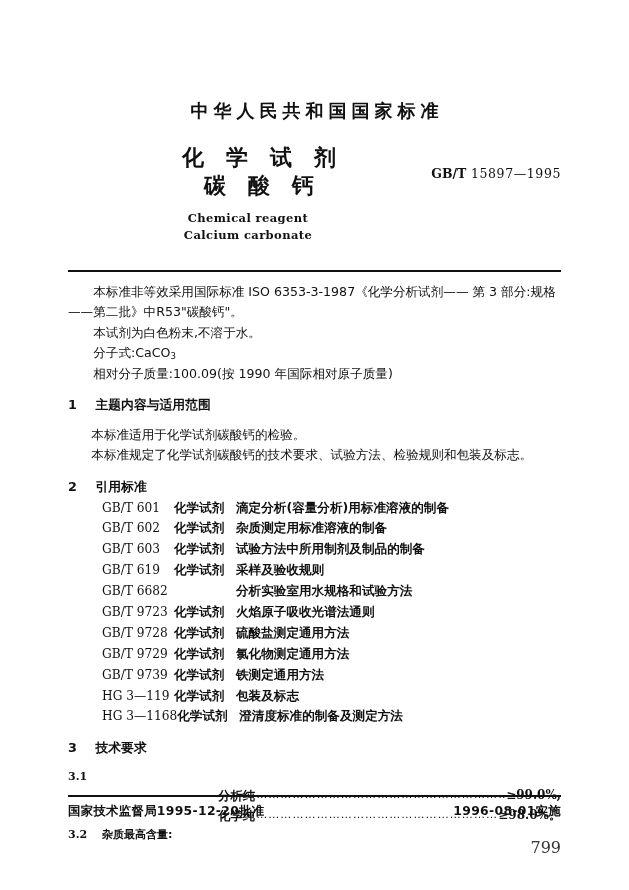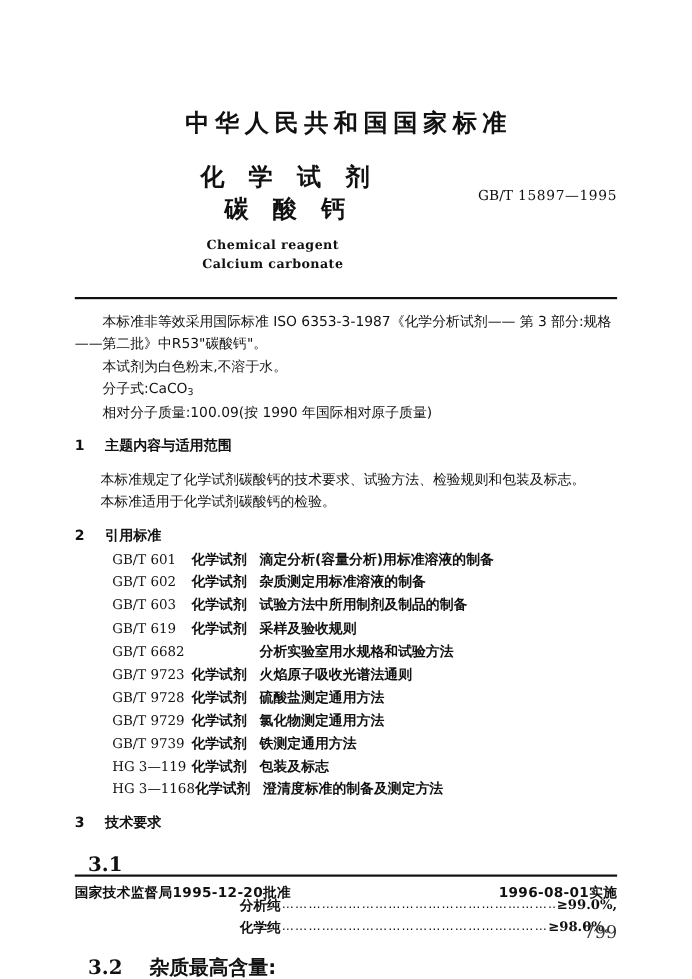--- a/index.html
+++ b/index.html
@@ -23,21 +23,21 @@
   }
 
   
   .masthead {
     position: absolute;
     left: 68px; top: 100px;
     width: 493px;
   }
   .national-title {
     text-align: center;
-    font-size: 22px;
+    font-size: 18px;
     font-weight: bold;
     letter-spacing: 5px;
     padding-left: 5px;
     line-height: 1.2;
   }
   .title-block {
     position: relative;
     margin-top: 22px;
   }
   .main-title-1 {
@@ -62,21 +62,21 @@
   .std-number {
     position: absolute;
     right: 0px;
     top: 22px;
     font-size: 12.5px;
     font-family: "DejaVu Serif", "Liberation Serif", serif;
     letter-spacing: 0.6px;
     white-space: nowrap;
   }
   .std-number .gbt {
-    font-weight: normal;
+    font-weight: bold;
     letter-spacing: 0px;
   }
   .en-title {
     margin-top: 10px;
     width: 360px;
     text-align: center;
     font-family: "DejaVu Serif", "Liberation Serif", serif;
     font-weight: bold;
     font-size: 11.5px;
     line-height: 1.55;
@@ -142,24 +142,24 @@
     font-size: 12.2px;
   }
   .ref-cat {
     display: inline-block;
     min-width: 62px;
     font-weight: bold;
   }
   .ref-name { font-weight: bold; }
 
   .sub-head {
-    margin: 12px;
+    margin: 0;
     display: flex;
     font-weight: bold;
-    font-size: 18px;
+    font-size: 11px;
   }
   .sub-head .num {
     width: 3.1em;
     flex: none;
     font-family: "DejaVu Serif", "Liberation Serif", serif;
     font-weight: bold;
   }
   .spec-row {
     margin: 0;
     padding-left: 150px;
@@ -243,22 +243,22 @@
       <span>分子式:CaCO</span><sub>3</sub>
     </p>
 
     <p class="para">相对分子质量:100.09(按 1990 年国际相对原子质量)</p>
 
     <div class="sec-head sec-gap-before">
       <span class="num">1</span>
       <span>主题内容与适用范围</span>
     </div>
     <div class="sec-gap-after">
+      <p class="line-indent1">本标准适用于化学试剂碳酸钙的检验。</p>
       <p class="line-indent1">本标准规定了化学试剂碳酸钙的技术要求、试验方法、检验规则和包装及标志。</p>
-      <p class="line-indent1">本标准适用于化学试剂碳酸钙的检验。</p>
     </div>
 
     <div class="sec-head sec-gap-before">
       <span class="num">2</span>
       <span>引用标准</span>
     </div>
     <ul class="ref-list sec-gap-after" id="ref-list">
         <li><span class="ref-code">GB/T 601</span><span class="ref-cat">化学试剂</span><span class="ref-name">滴定分析(容量分析)用标准溶液的制备</span></li>
         <li><span class="ref-code">GB/T 602</span><span class="ref-cat">化学试剂</span><span class="ref-name">杂质测定用标准溶液的制备</span></li>
         <li><span class="ref-code">GB/T 603</span><span class="ref-cat">化学试剂</span><span class="ref-name">试验方法中所用制剂及制品的制备</span></li>

